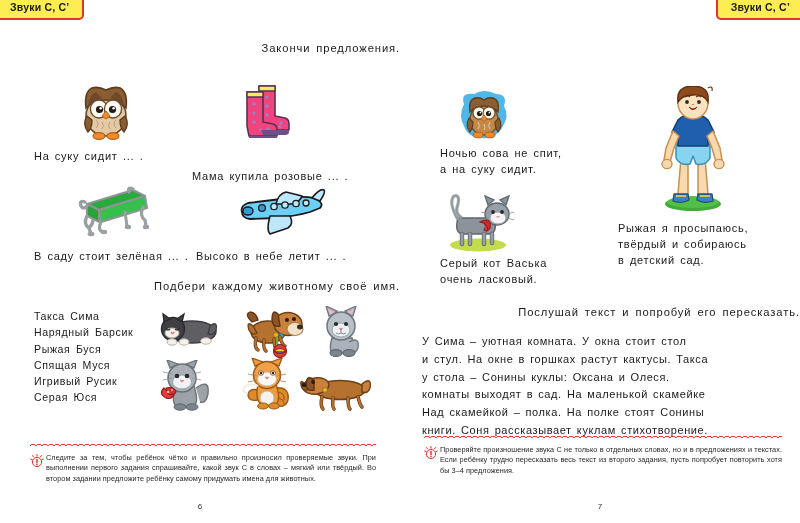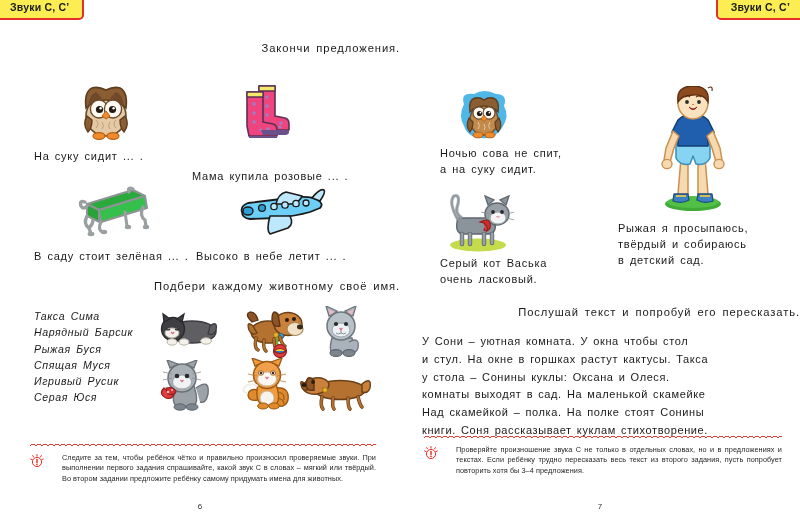--- a/index.html
+++ b/index.html
@@ -49,42 +49,42 @@
   }
 
   
   .footnote { position: absolute; left: 30px; right: 24px; bottom: 38px; }
   .wavy {
     height: 4px; width: 100%;
     background:
       radial-gradient(circle at 3px 5px, transparent 2.4px, #e8302a 2.4px, #e8302a 3.1px, transparent 3.2px) 0 0/6px 6px repeat-x;
     opacity: .95;
   }
-  .fn-body { display: flex; gap: 18px; margin-top: 7px; }
+  .fn-body { display: flex; gap: 2px; margin-top: 7px; }
   .fn-icon { flex: 0 0 14px; padding-top: 1px; }
   .fn-text {
     font-size: 7.3px; color: #231f20;
     line-height: 1.48; letter-spacing: .05px;
     text-align: justify;
   }
   .pageno {
     position: absolute; bottom: 12px; width: 100%;
     text-align: center; font-size: 8px; color: #333;
   }
 
   
   .abs { position: absolute; }
   .art { position: absolute; }
   .art svg { display: block; }
 
   .names { position: absolute; left: 34px; top: 308px; }
   .names div {
     font-size: 10.6px; color: #1a1a1a;
     letter-spacing: .6px; word-spacing: 2px;
-    line-height: 16.3px; white-space: nowrap; font-style: italic;
+    line-height: 16.3px; white-space: nowrap;
   }
 </style>
 </head>
 <body>
 
 <div class="spread">
 
   <div class="page">
 
     <div class="badge left">Звуки С, С’</div>
@@ -413,21 +413,21 @@
       </svg>
     </div>
 
     <div class="sentence abs" style="left:218px;top:220px;">Рыжая я просыпаюсь,</div>
     <div class="sentence abs" style="left:218px;top:236px;">твёрдый и собираюсь</div>
     <div class="sentence abs" style="left:218px;top:252px;">в детский сад.</div>
 
     <div class="instruction abs" style="left:0;top:304px;width:400px;">Послушай текст и попробуй его пересказать.</div>
 
     <div class="abs" style="left:22px;top:333px;width:370px;">
-      <div class="body-text">У Сони – уютная комната. У окна чтобы стол</div>
+      <div class="body-text">У Сима – уютная комната. У окна стоит стол</div>
       <div class="body-text">и стул. На окне в горшках растут кактусы. Такса</div>
       <div class="body-text">у стола – Сонины куклы: Оксана и Олеся.</div>
       <div class="body-text">комнаты выходят в сад. На маленькой скамейке</div>
       <div class="body-text">Над скамейкой – полка. На полке стоят Сонины</div>
       <div class="body-text">книги. Соня рассказывает куклам стихотворение.</div>
     </div>
 
     <div class="footnote" style="left:24px;right:18px;bottom:46px;">
       <div class="wavy"></div>
       <div class="fn-body">

